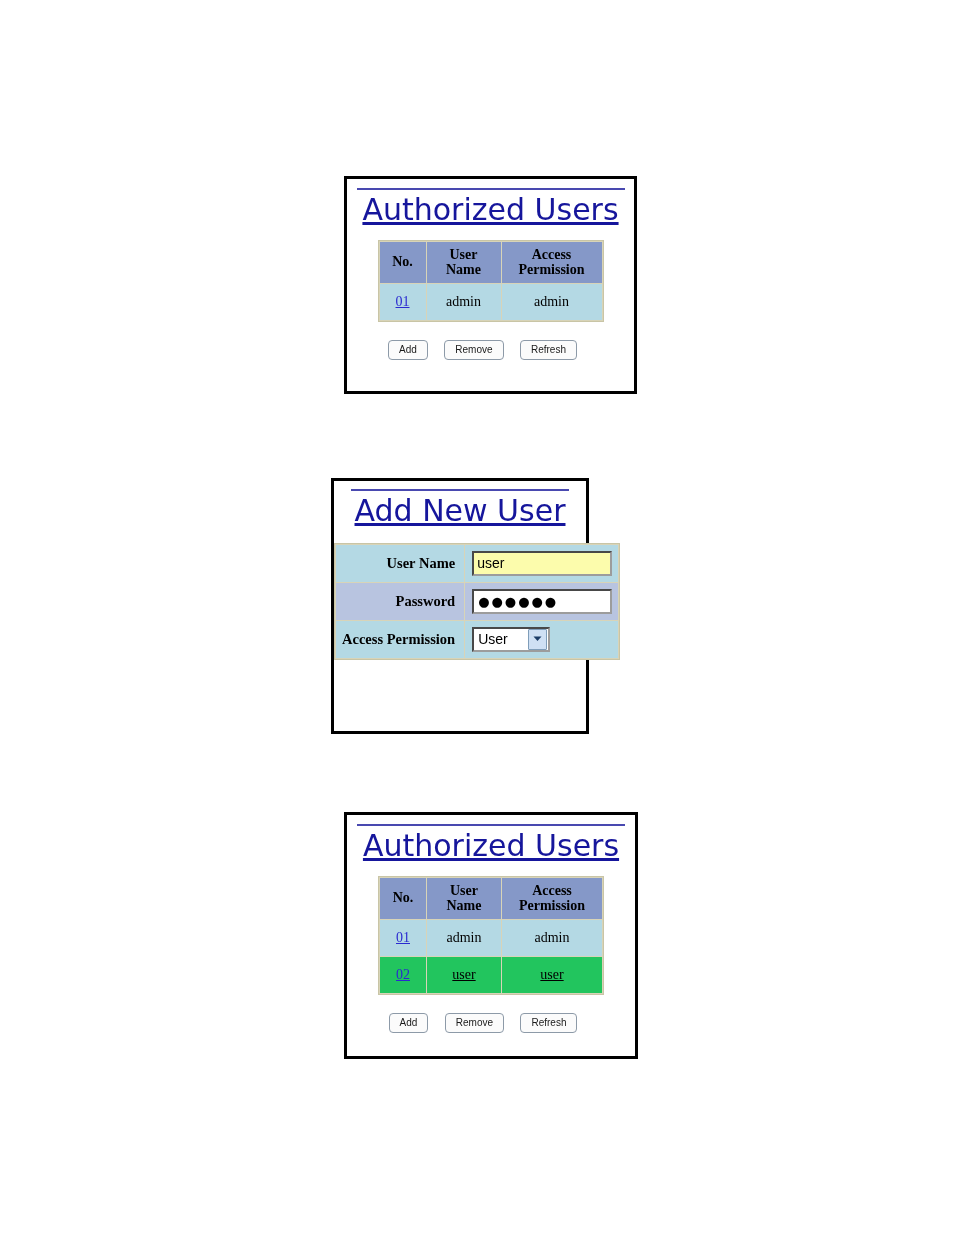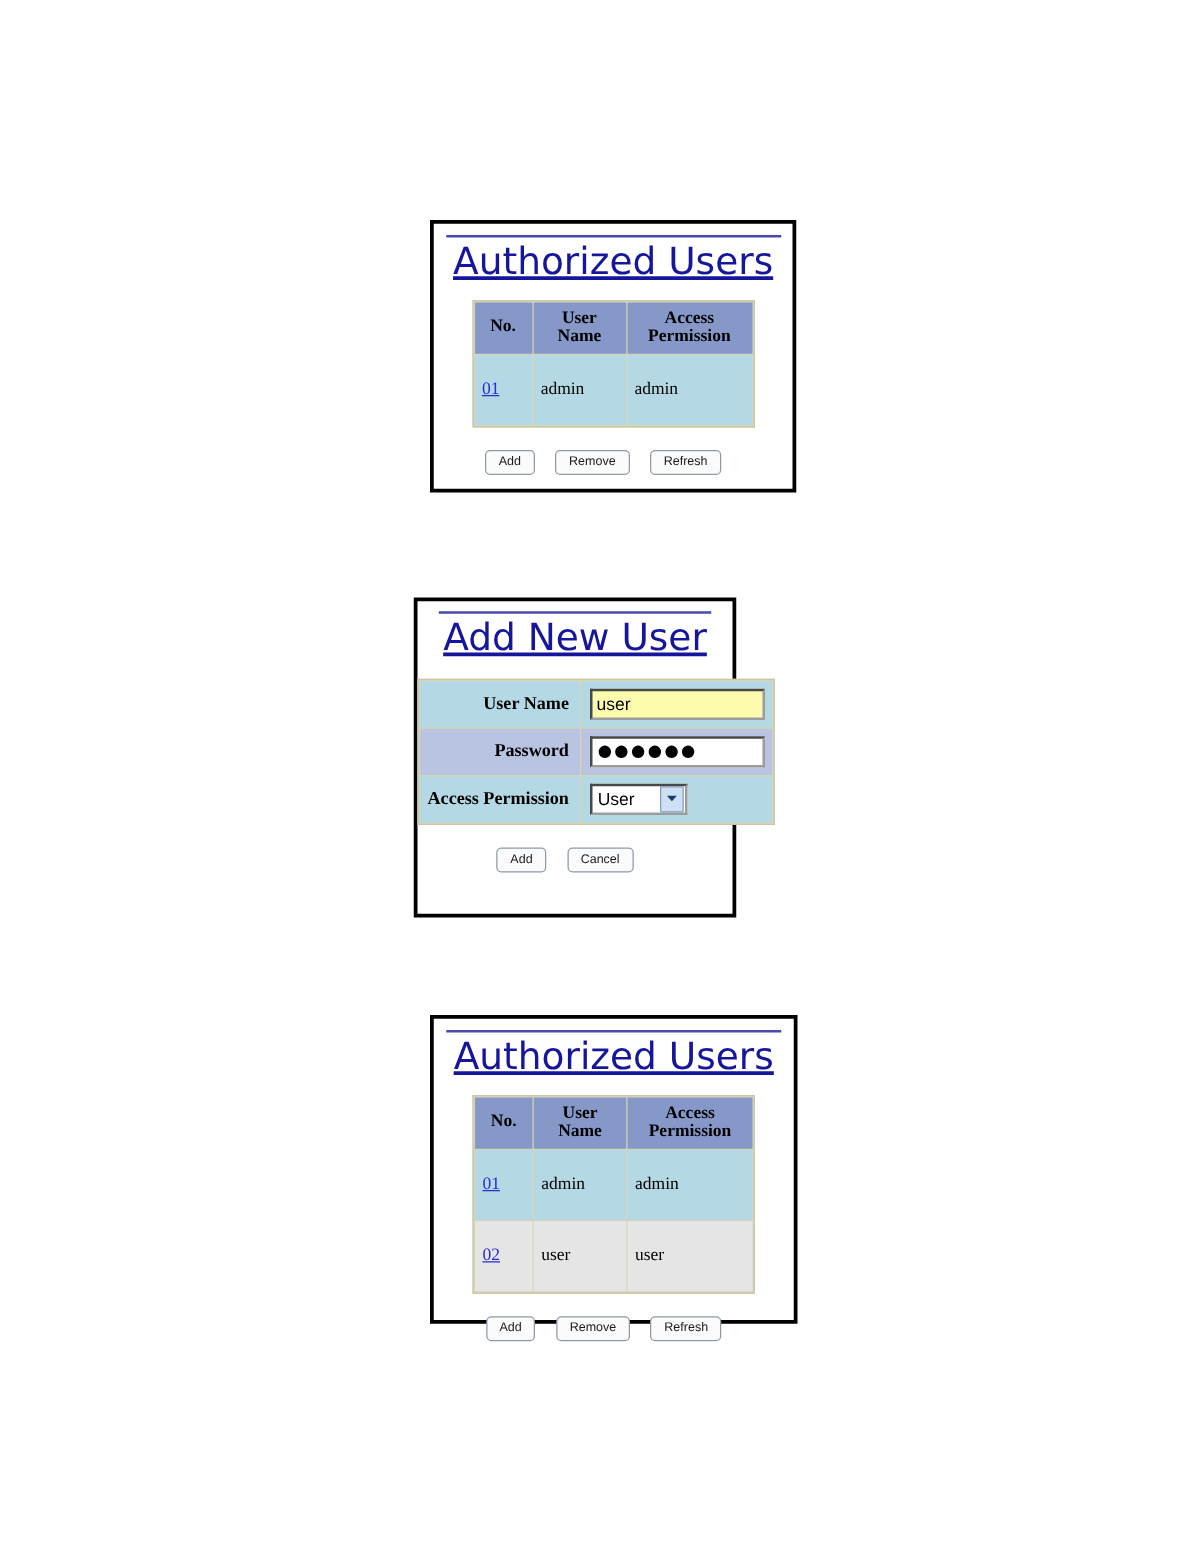--- a/index.html
+++ b/index.html
@@ -70,27 +70,27 @@
     color: #000000;
     font-weight: bold;
     font-size: 14px;
     line-height: 1.12;
     padding: 5px 6px;
     text-align: center;
     vertical-align: middle;
   }
   .users-table td {
     font-size: 14px;
-    padding: 20px 6px;
-    text-align: left;
+    padding: 10px 6px;
+    text-align: center;
     vertical-align: middle;
     color: #000000;
   }
   .users-table tr.row-even td { background: #b4d9e4; }
-  .users-table tr.row-odd  td { background: #e5e5e5; }
+  .users-table tr.row-odd  td { background: #22c55e; text-decoration: underline; }
   .users-table td.col-no { width: 34px; }
   .users-table th.col-no { width: 34px; }
   .users-table .col-name { width: 62px; }
   .users-table .col-perm { width: 88px; }
   .row-link {
     color: #2a2ad0;
     text-decoration: underline;
     cursor: pointer;
   }
 
@@ -274,24 +274,20 @@
                   <path d="M0.5 0.5 L4.5 5 L8.5 0.5 Z" fill="#1b3c66"></path>
                 </svg>
               </span>
             </div>
           </td>
         </tr>
       </tbody>
     </table>
   </div>
 
-  <div class="btn-row">
-    <span class="btn">Add</span>
-    <span class="btn">Cancel</span>
-  </div>
 </div>
 
 <div class="panel" id="panel-users-2">
 
   <div class="title-wrap">
     <div class="title-rule"></div>
     <div class="panel-title">Authorized Users</div>
   </div>
 
   <div class="table-area">

